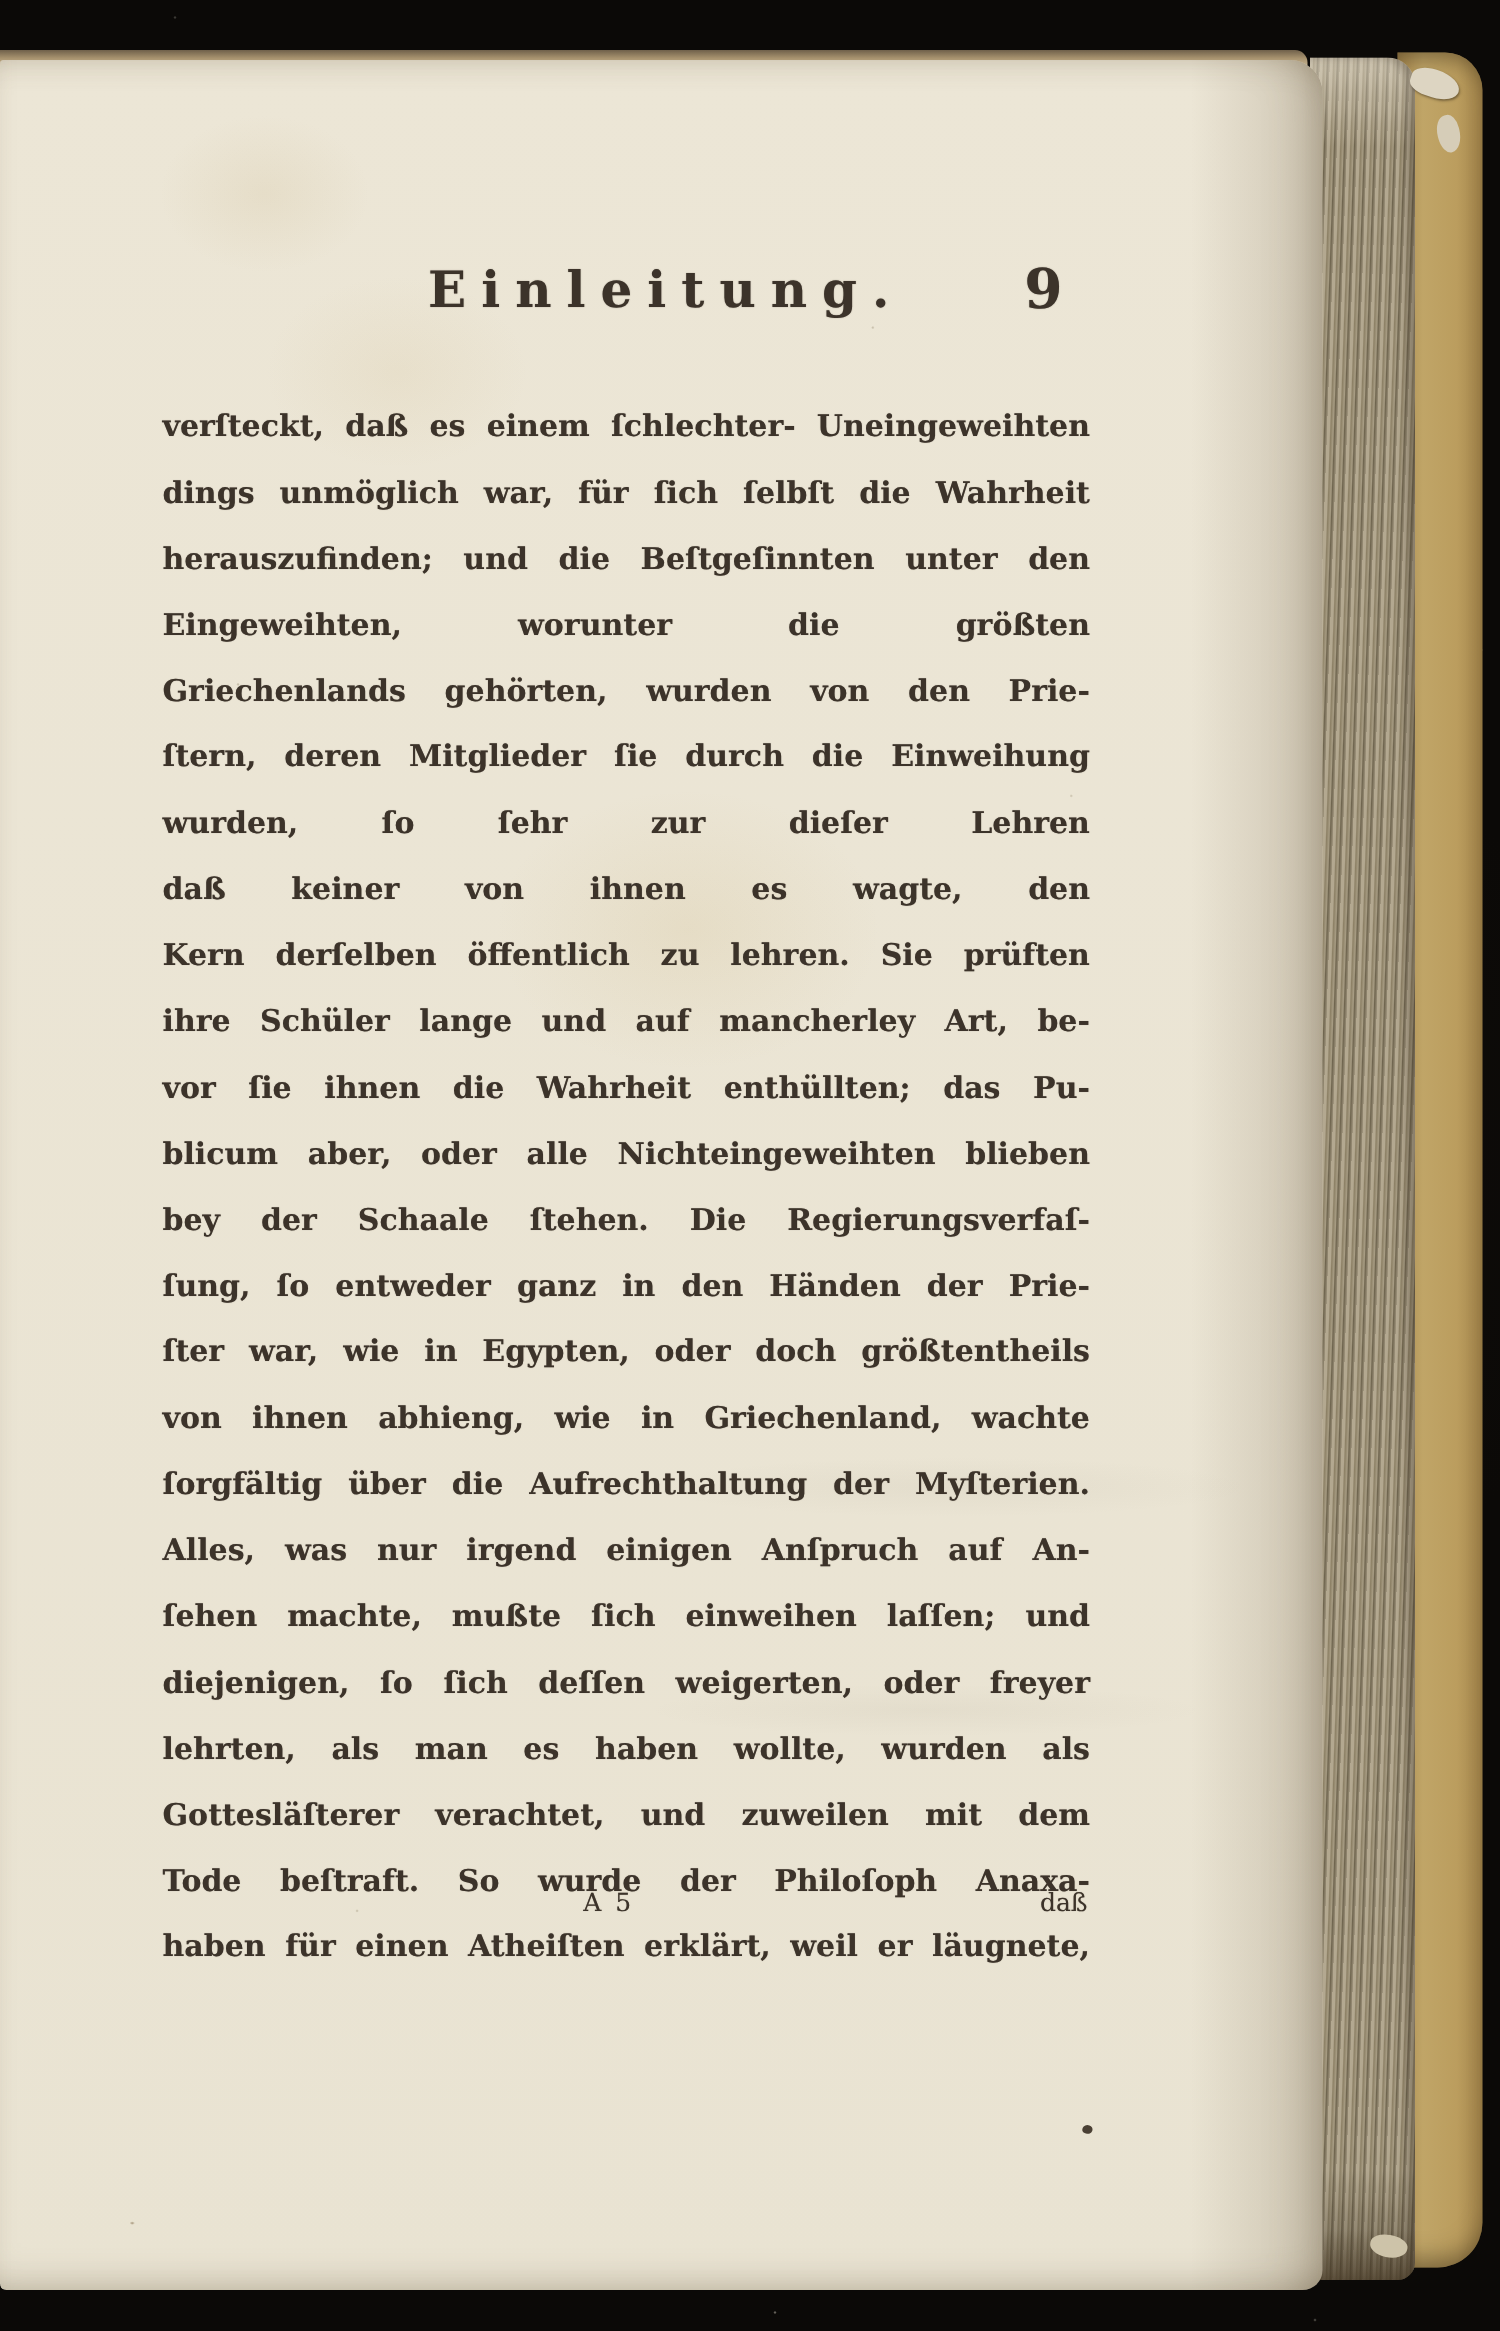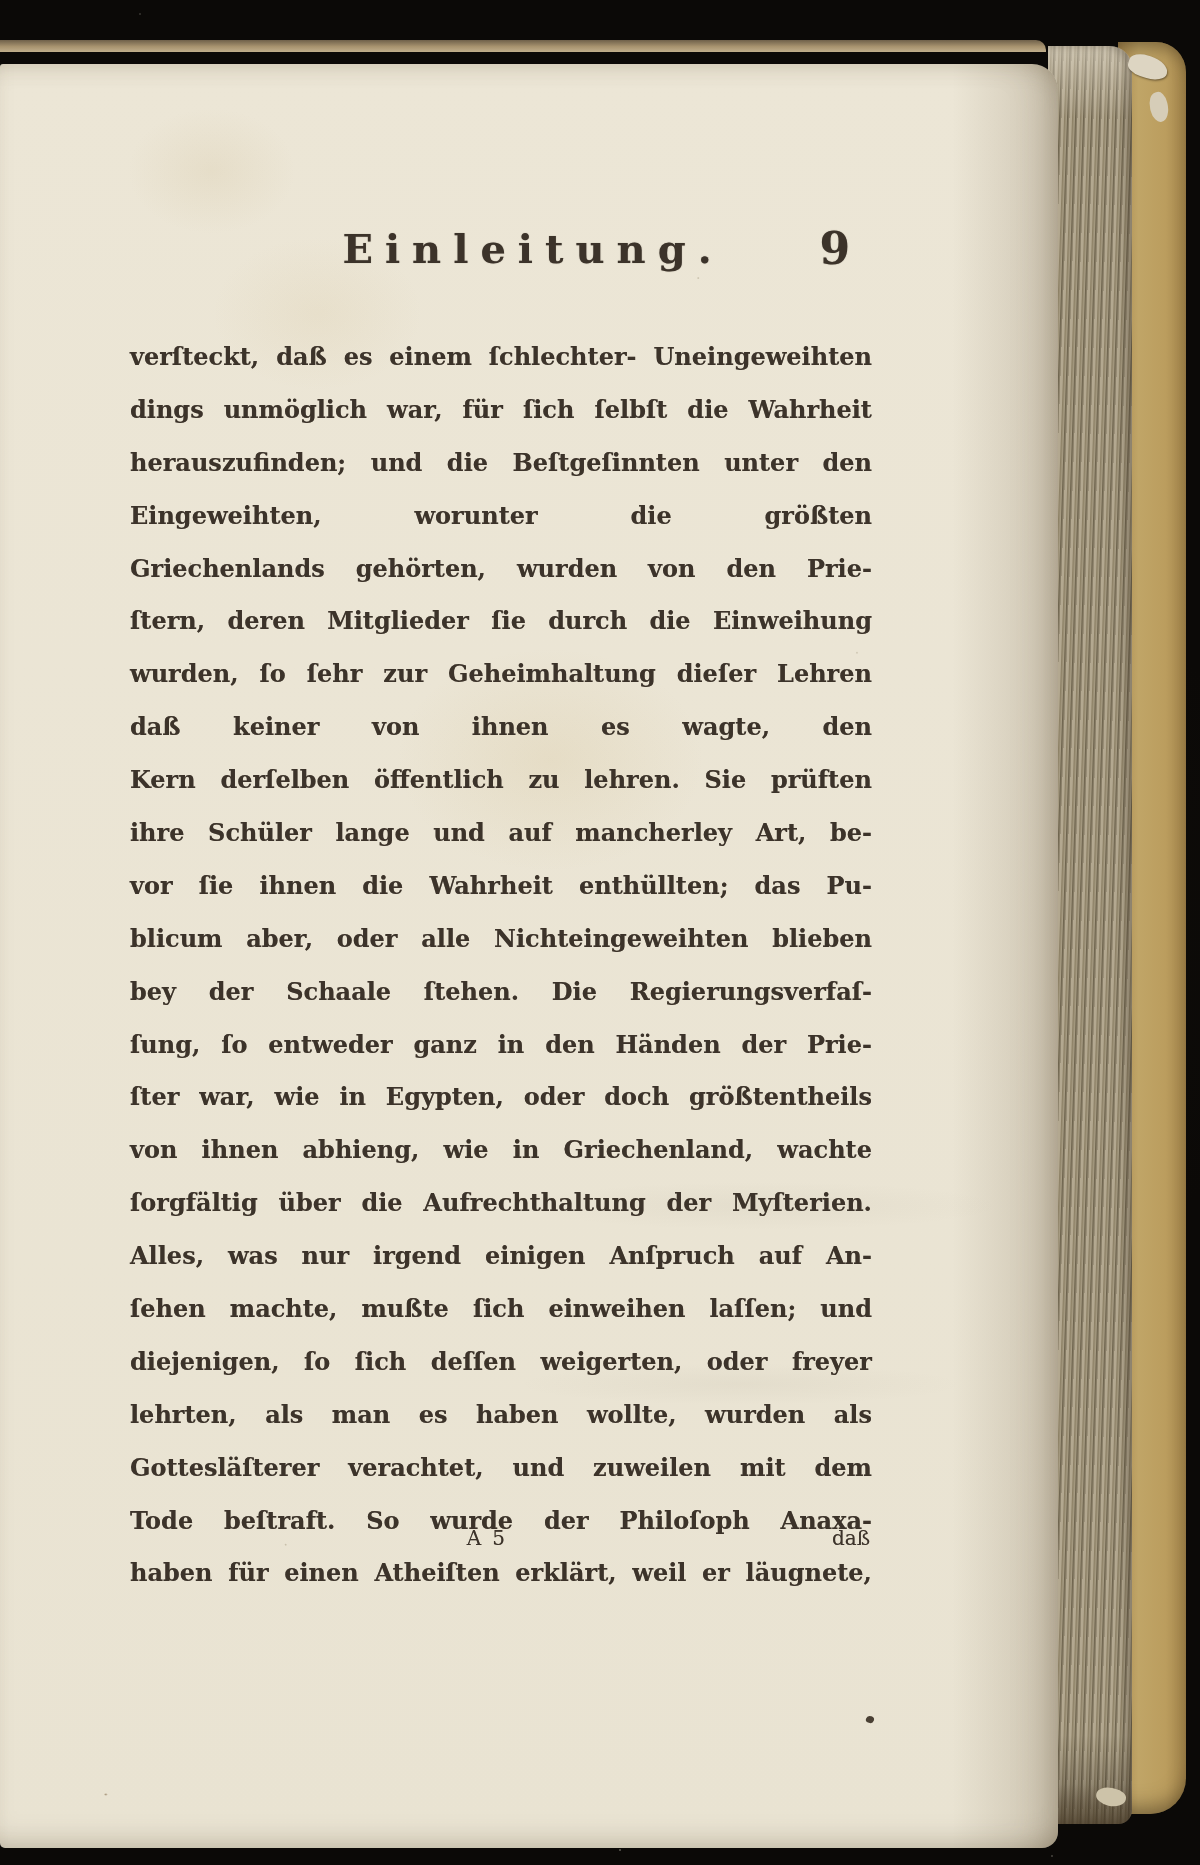--- a/index.html
+++ b/index.html
@@ -66,21 +66,20 @@
       radial-gradient(2px 2px at 44% 58%, rgba(140,128,100,.4), transparent 70%),
       radial-gradient(2px 2px at 81% 33%, rgba(140,128,100,.4), transparent 70%),
       radial-gradient(2px 2px at 27% 83%, rgba(140,128,100,.45), transparent 70%),
       radial-gradient(3px 2px at 10% 97%, rgba(120,95,60,.6), transparent 70%),
       linear-gradient(90deg, rgba(120,100,70,0) 90%, rgba(110,92,64,.22) 99%),
       linear-gradient(0deg, #e9e3d2, #ece6d6);
     box-shadow:inset 0 -20px 32px -22px rgba(100,85,60,.4),
                inset -26px 0 44px -30px rgba(100,85,60,.55),
                inset 0 16px 26px -20px rgba(120,102,72,.35);
     color:#3c332a;
-    margin-top:16px;
   }
   .page-header { position:absolute; left:130px; top:148px; width:742px; height:72px; }
   .page-heading {
     position:absolute; left:50%; top:50%; transform:translate(-50%,-50%) translateX(32px);
     font-size:40px; font-weight:bold; letter-spacing:.30em; white-space:nowrap;
     text-shadow:0 0 1px rgba(60,50,40,.45);
   }
   .page-number {
     position:absolute; right:22px; top:50%; transform:translateY(-50%);
     font-size:44px; font-weight:bold; text-shadow:0 0 1px rgba(60,50,40,.45);
@@ -168,21 +167,20 @@
           <span>ſie</span>
           <span>durch</span>
           <span>die</span>
           <span>Einweihung</span>
         </div>
         <div class="text-line">
           <span>wurden,</span>
           <span>ſo</span>
           <span>ſehr</span>
           <span>zur</span>
-          <span>Geheimhaltung</span>
           <span>dieſer</span>
           <span>Lehren</span>
         </div>
         <div class="text-line">
           <span>daß</span>
           <span>keiner</span>
           <span>von</span>
           <span>ihnen</span>
           <span>es</span>
           <span>wagte,</span>

